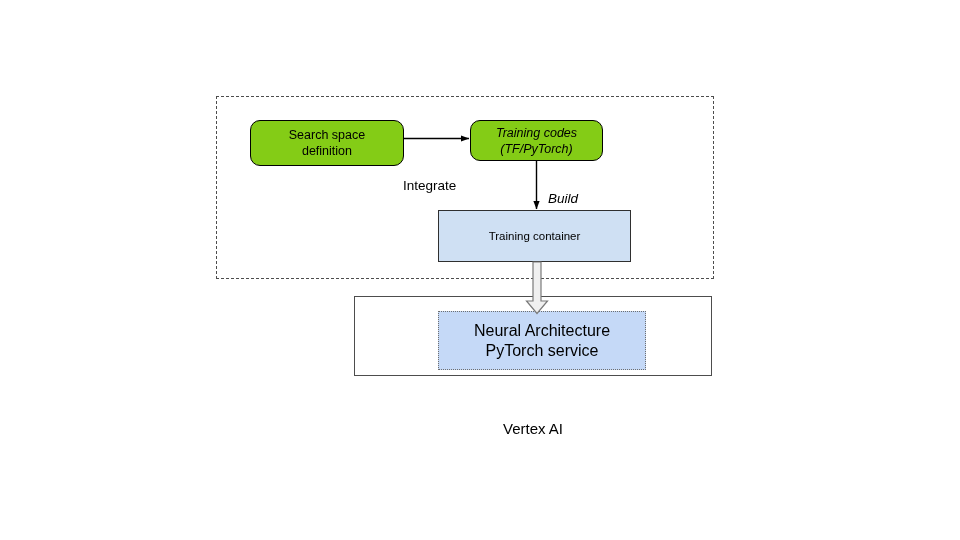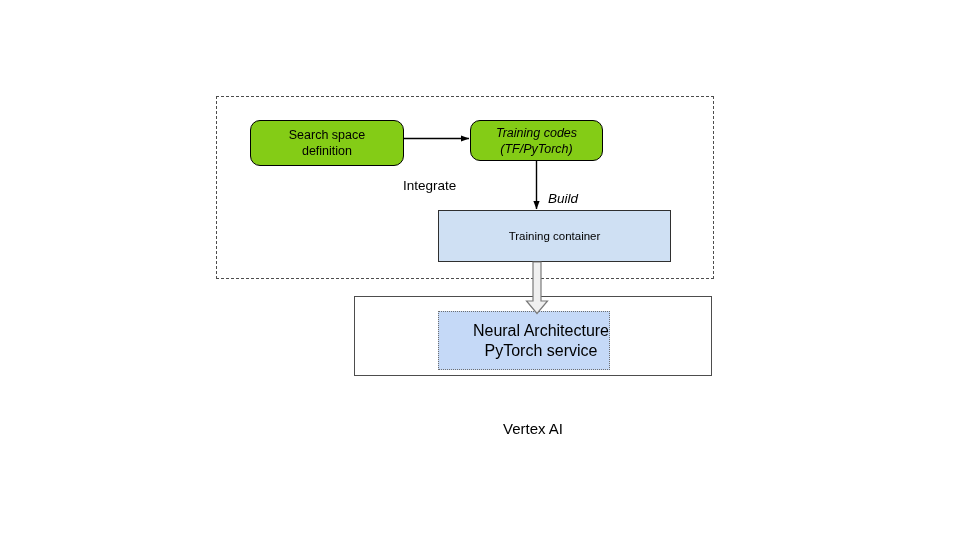--- a/index.html
+++ b/index.html
@@ -59,21 +59,21 @@
     width: 133px;
     height: 41px;
     font-style: italic;
   }
 
   
   #training-container-box {
     position: absolute;
     left: 438px;
     top: 210px;
-    width: 233px;
+    width: 193px;
     height: 52px;
     box-sizing: border-box;
     border: 1.4px solid #2f2f2f;
     background: #cfe0f3;
     display: flex;
     align-items: center;
     justify-content: center;
     font-size: 11.5px;
     color: #000000;
   }
@@ -98,28 +98,28 @@
     font-size: 15px;
     color: #000000;
     margin-top: 40px;
   }
 
   
   #nas-service-box {
     position: absolute;
     left: 438px;
     top: 311px;
-    width: 172px;
+    width: 208px;
     height: 59px;
     box-sizing: border-box;
     border: 1.5px dotted #6f6f6f;
     background: #c5d9f7;
     display: flex;
     align-items: center;
-    justify-content: flex-end;
+    justify-content: center;
     text-align: center;
     line-height: 1.25;
     font-size: 16px;
     color: #000000;
   }
 
   
   #connectors {
     position: absolute;
     left: 0;

